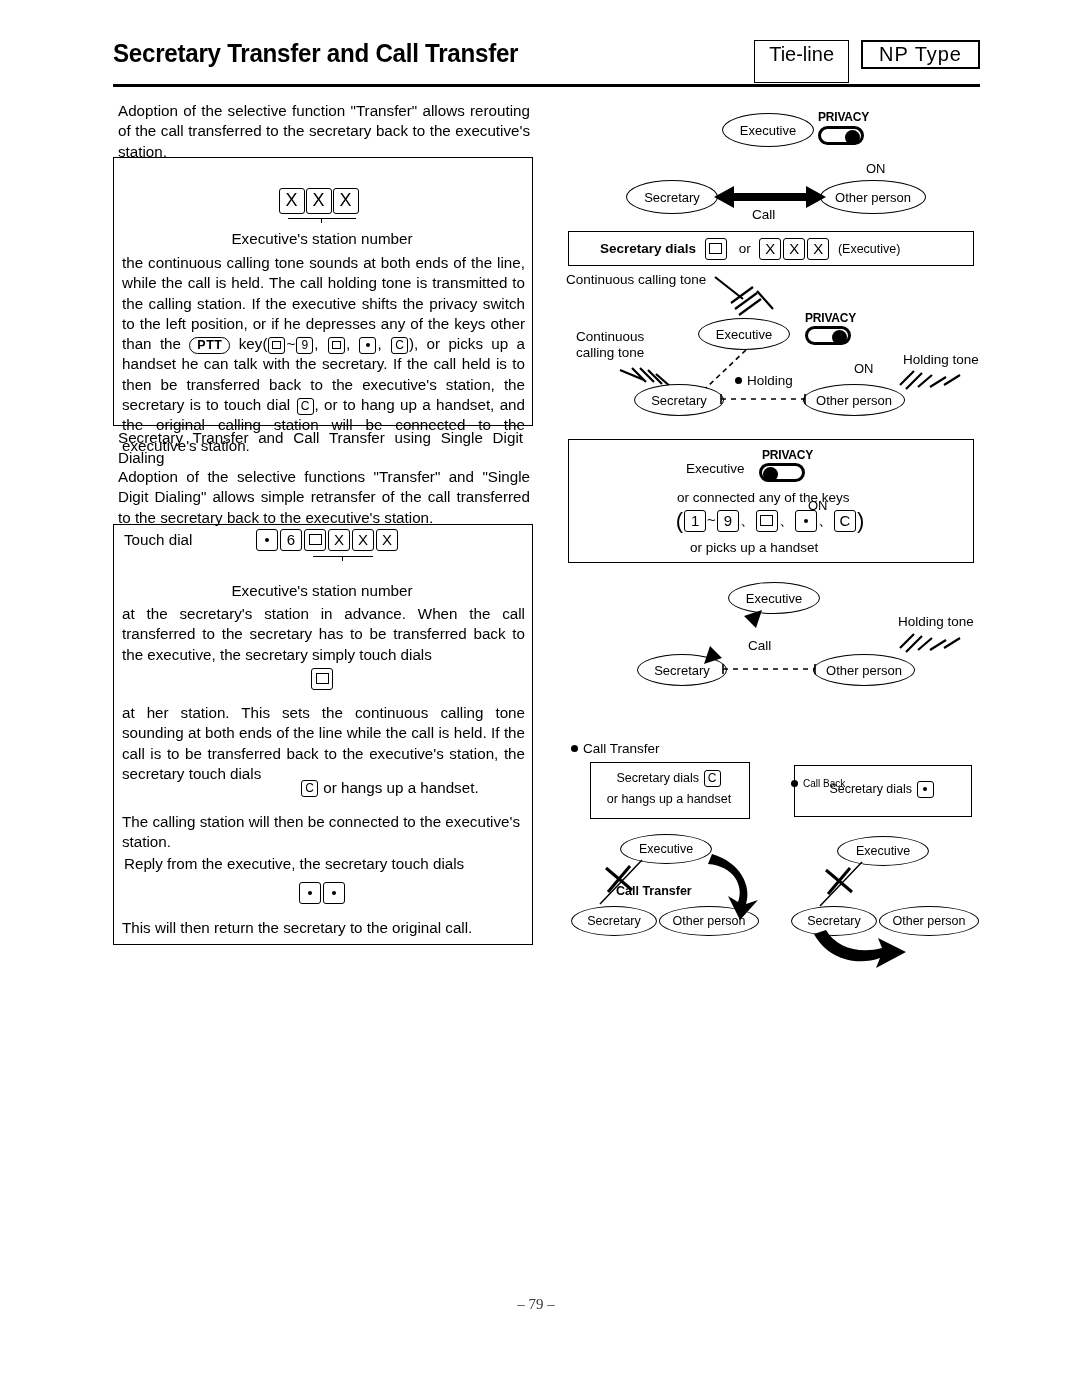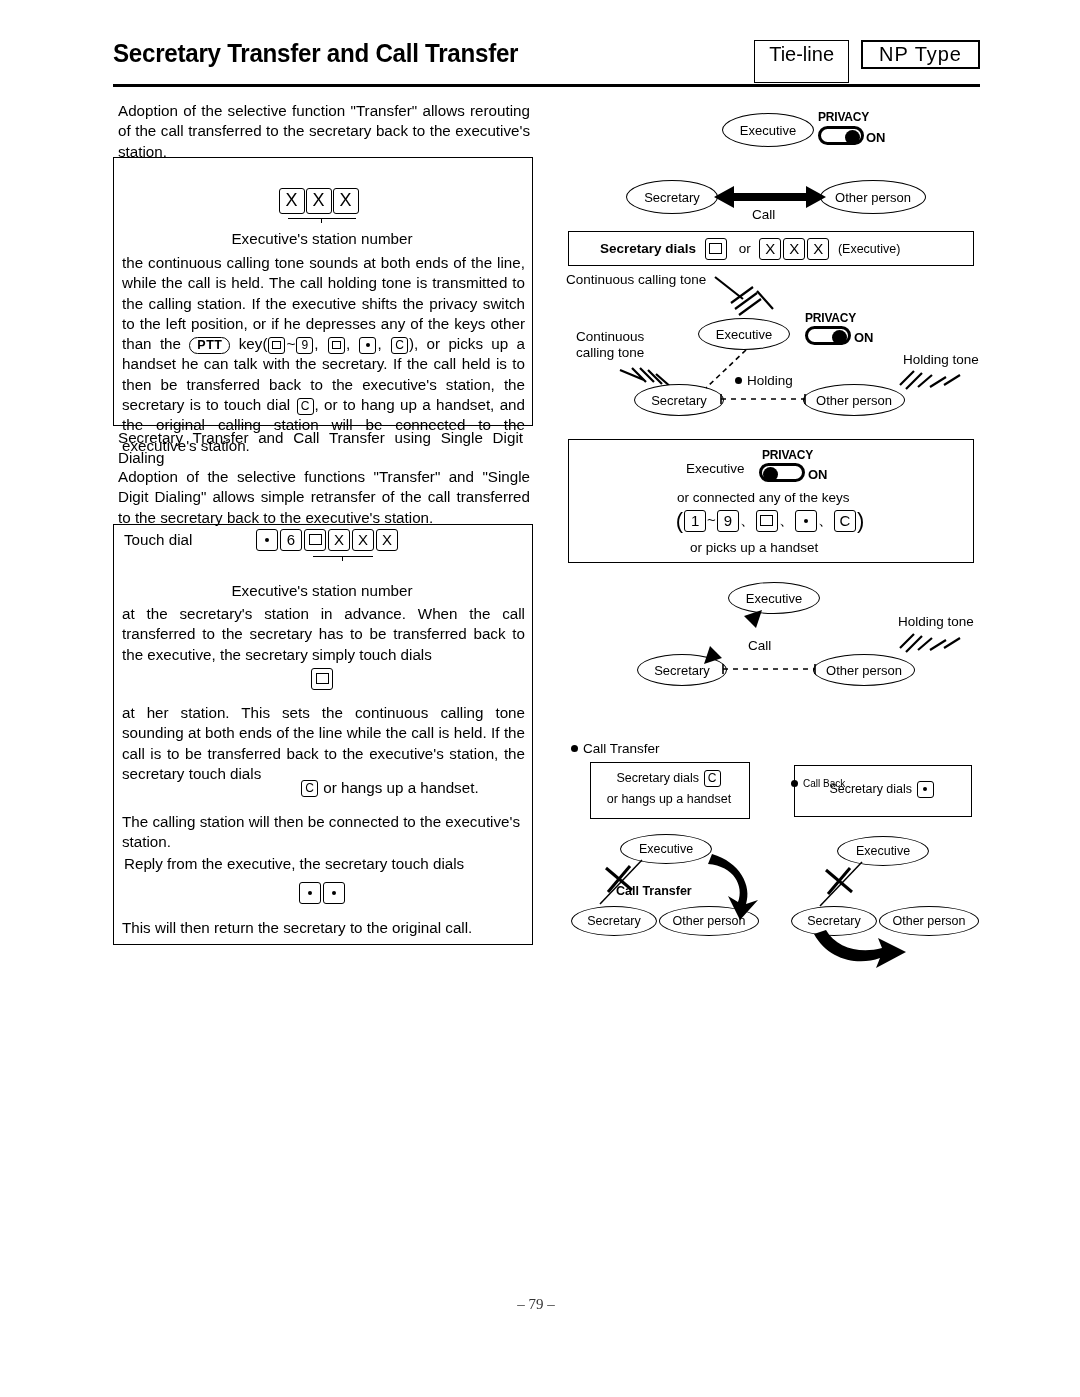--- a/index.html
+++ b/index.html
@@ -78,21 +78,21 @@
   .lbl{position:absolute;font-size:13.5px;white-space:nowrap;}
   .lbl.sm{font-size:12.5px;}
   .privacy-word{position:absolute;font-size:12px;font-weight:bold;letter-spacing:-.2px;}
   .toggle{
     position:absolute;width:46px;height:19px;border:3px solid #000;border-radius:10px;
     background:#fff;box-sizing:border-box;
   }
   .toggle .knob{position:absolute;top:1px;width:15px;height:15px;border-radius:50%;background:#000;}
   .toggle.right .knob{right:1px;}
   .toggle.left .knob{left:1px;}
-  .on-word{position:absolute;font-size:13px;font-weight:bold;}
+  .on-word{position:absolute;font-size:13px;font-weight:normal;margin-top:31px;}
 
   svg{position:absolute;overflow:visible;}
 
   .pagenum{
     position:absolute;left:0;top:1296px;width:1072px;text-align:center;
     font-size:15px;font-family:"Liberation Serif", serif;color:#333;
   }
   .bullet{display:inline-block;width:7px;height:7px;border-radius:50%;background:#000;vertical-align:middle;margin-right:5px;margin-bottom:2px;}
 </style>
 </head>

